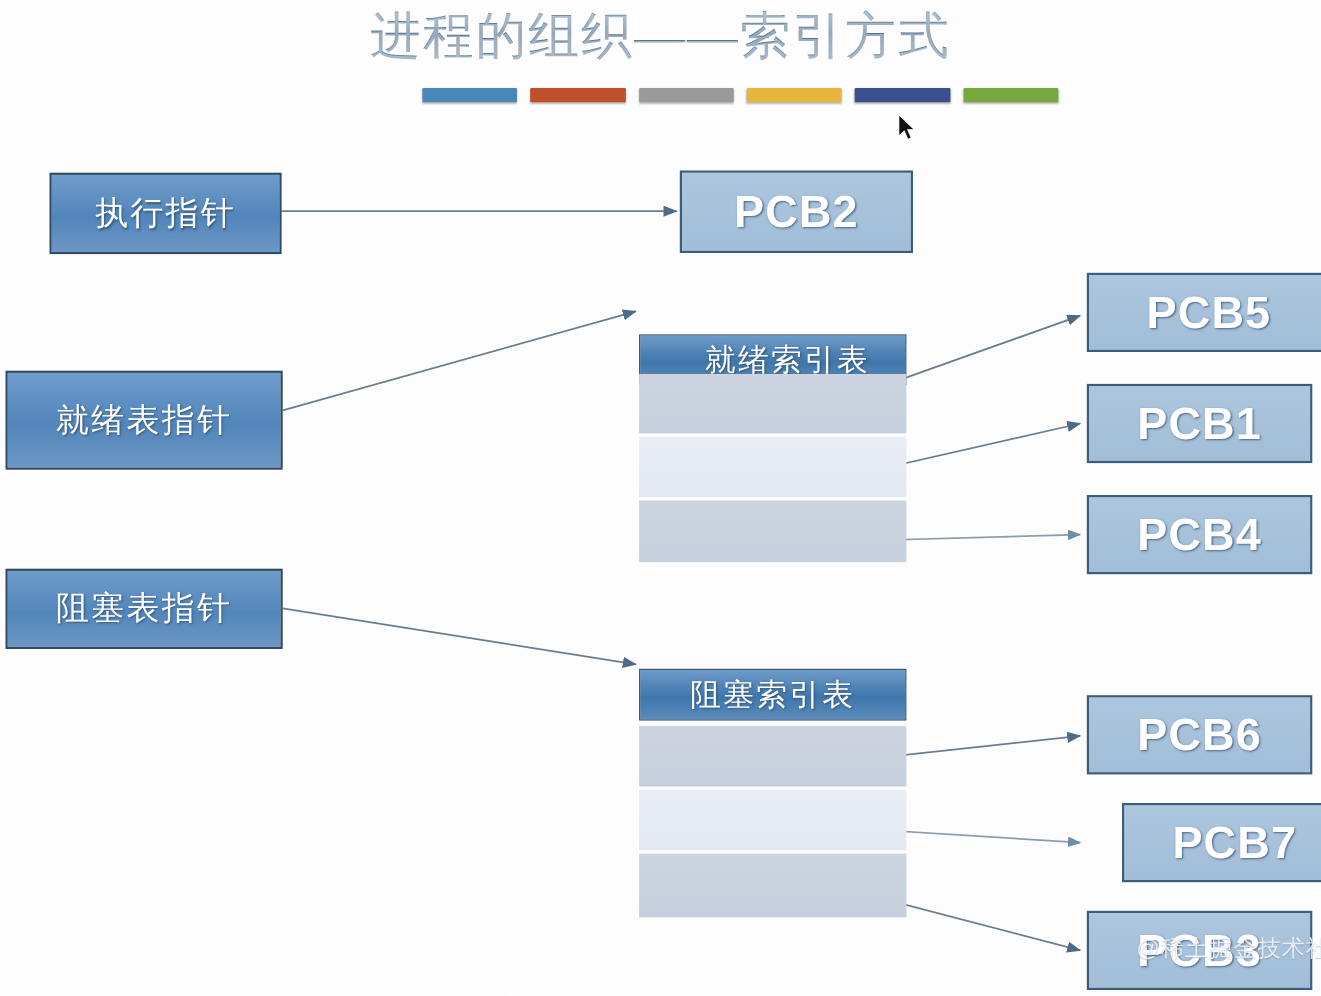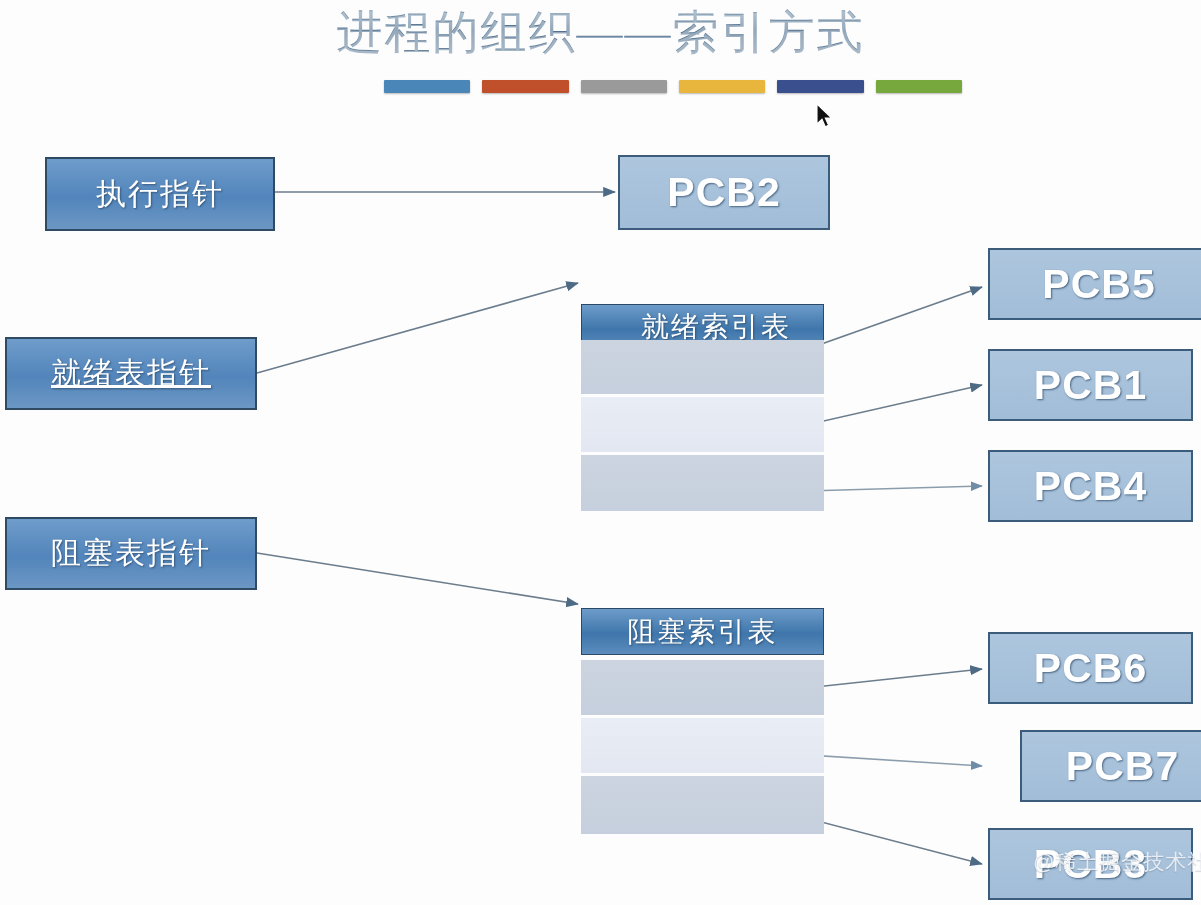--- a/index.html
+++ b/index.html
@@ -168,25 +168,25 @@
 
     <line x1="740" y1="373" x2="982" y2="287" stroke="#6b7d8c" stroke-width="1.6" marker-end="url(#ah)"></line>
     <line x1="740" y1="440" x2="982" y2="385" stroke="#6b7d8c" stroke-width="1.6" marker-end="url(#ah)"></line>
     <line x1="735" y1="493" x2="982" y2="486" stroke="#8b9dac" stroke-width="1.5" marker-end="url(#ah-light)"></line>
 
     <line x1="760" y1="693" x2="982" y2="669" stroke="#6b7d8c" stroke-width="1.6" marker-end="url(#ah)"></line>
     <line x1="760" y1="752" x2="982" y2="766" stroke="#8b9dac" stroke-width="1.5" marker-end="url(#ah-light)"></line>
     <line x1="760" y1="806" x2="982" y2="864" stroke="#6b7d8c" stroke-width="1.6" marker-end="url(#ah)"></line>
   </svg>
 
-  <div class="box pointer-box" style="left:45px; top:157px; width:230px; height:74px;">
+  <div class="box pointer-box" style="left:45px; top:157px; width:211px; height:74px;">
     <span>执行指针</span>
   </div>
 
-  <div class="box pointer-box" style="left:5px; top:337px; width:252px; height:73px;text-decoration:underline;">
+  <div class="box pointer-box" style="left:5px; top:337px; width:252px; height:90px;">
     <span>就绪表指针</span>
   </div>
 
   <div class="box pointer-box" style="left:5px; top:517px; width:252px; height:73px;">
     <span>阻塞表指针</span>
   </div>
 
   <div class="box pcb-box" style="left:618px; top:155px; width:212px; height:75px;">
     <span>PCB2</span>
   </div>

